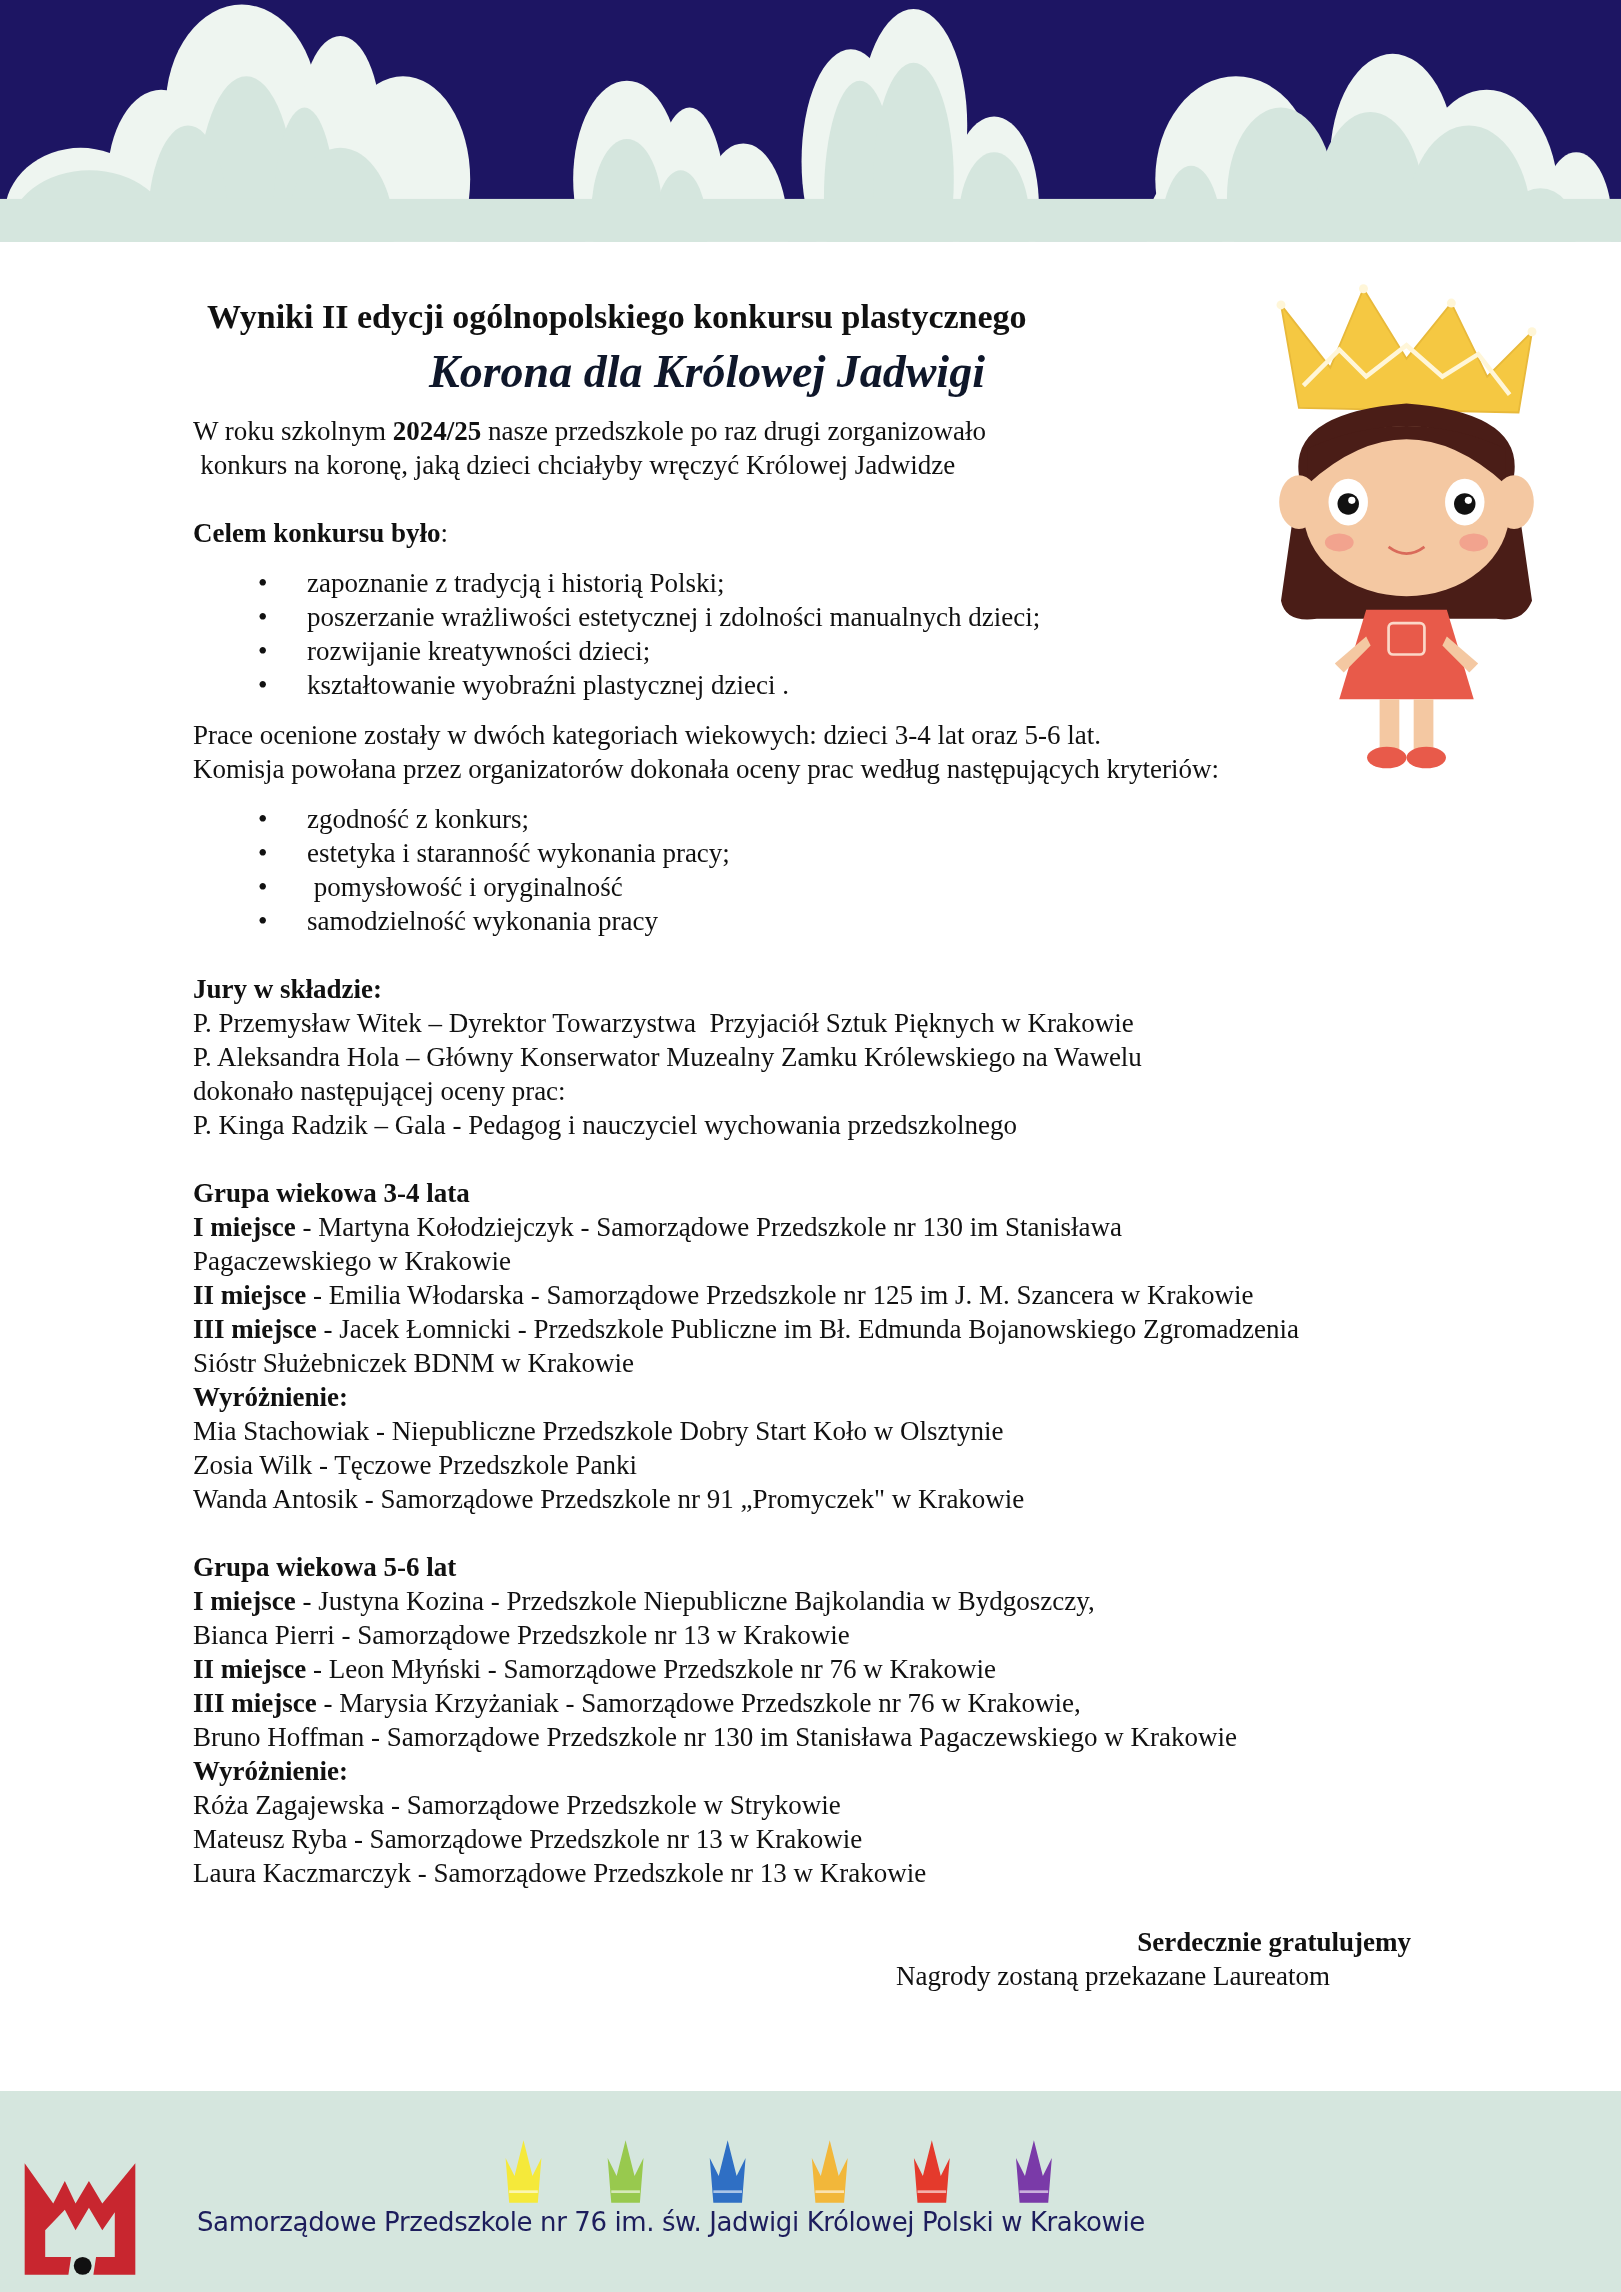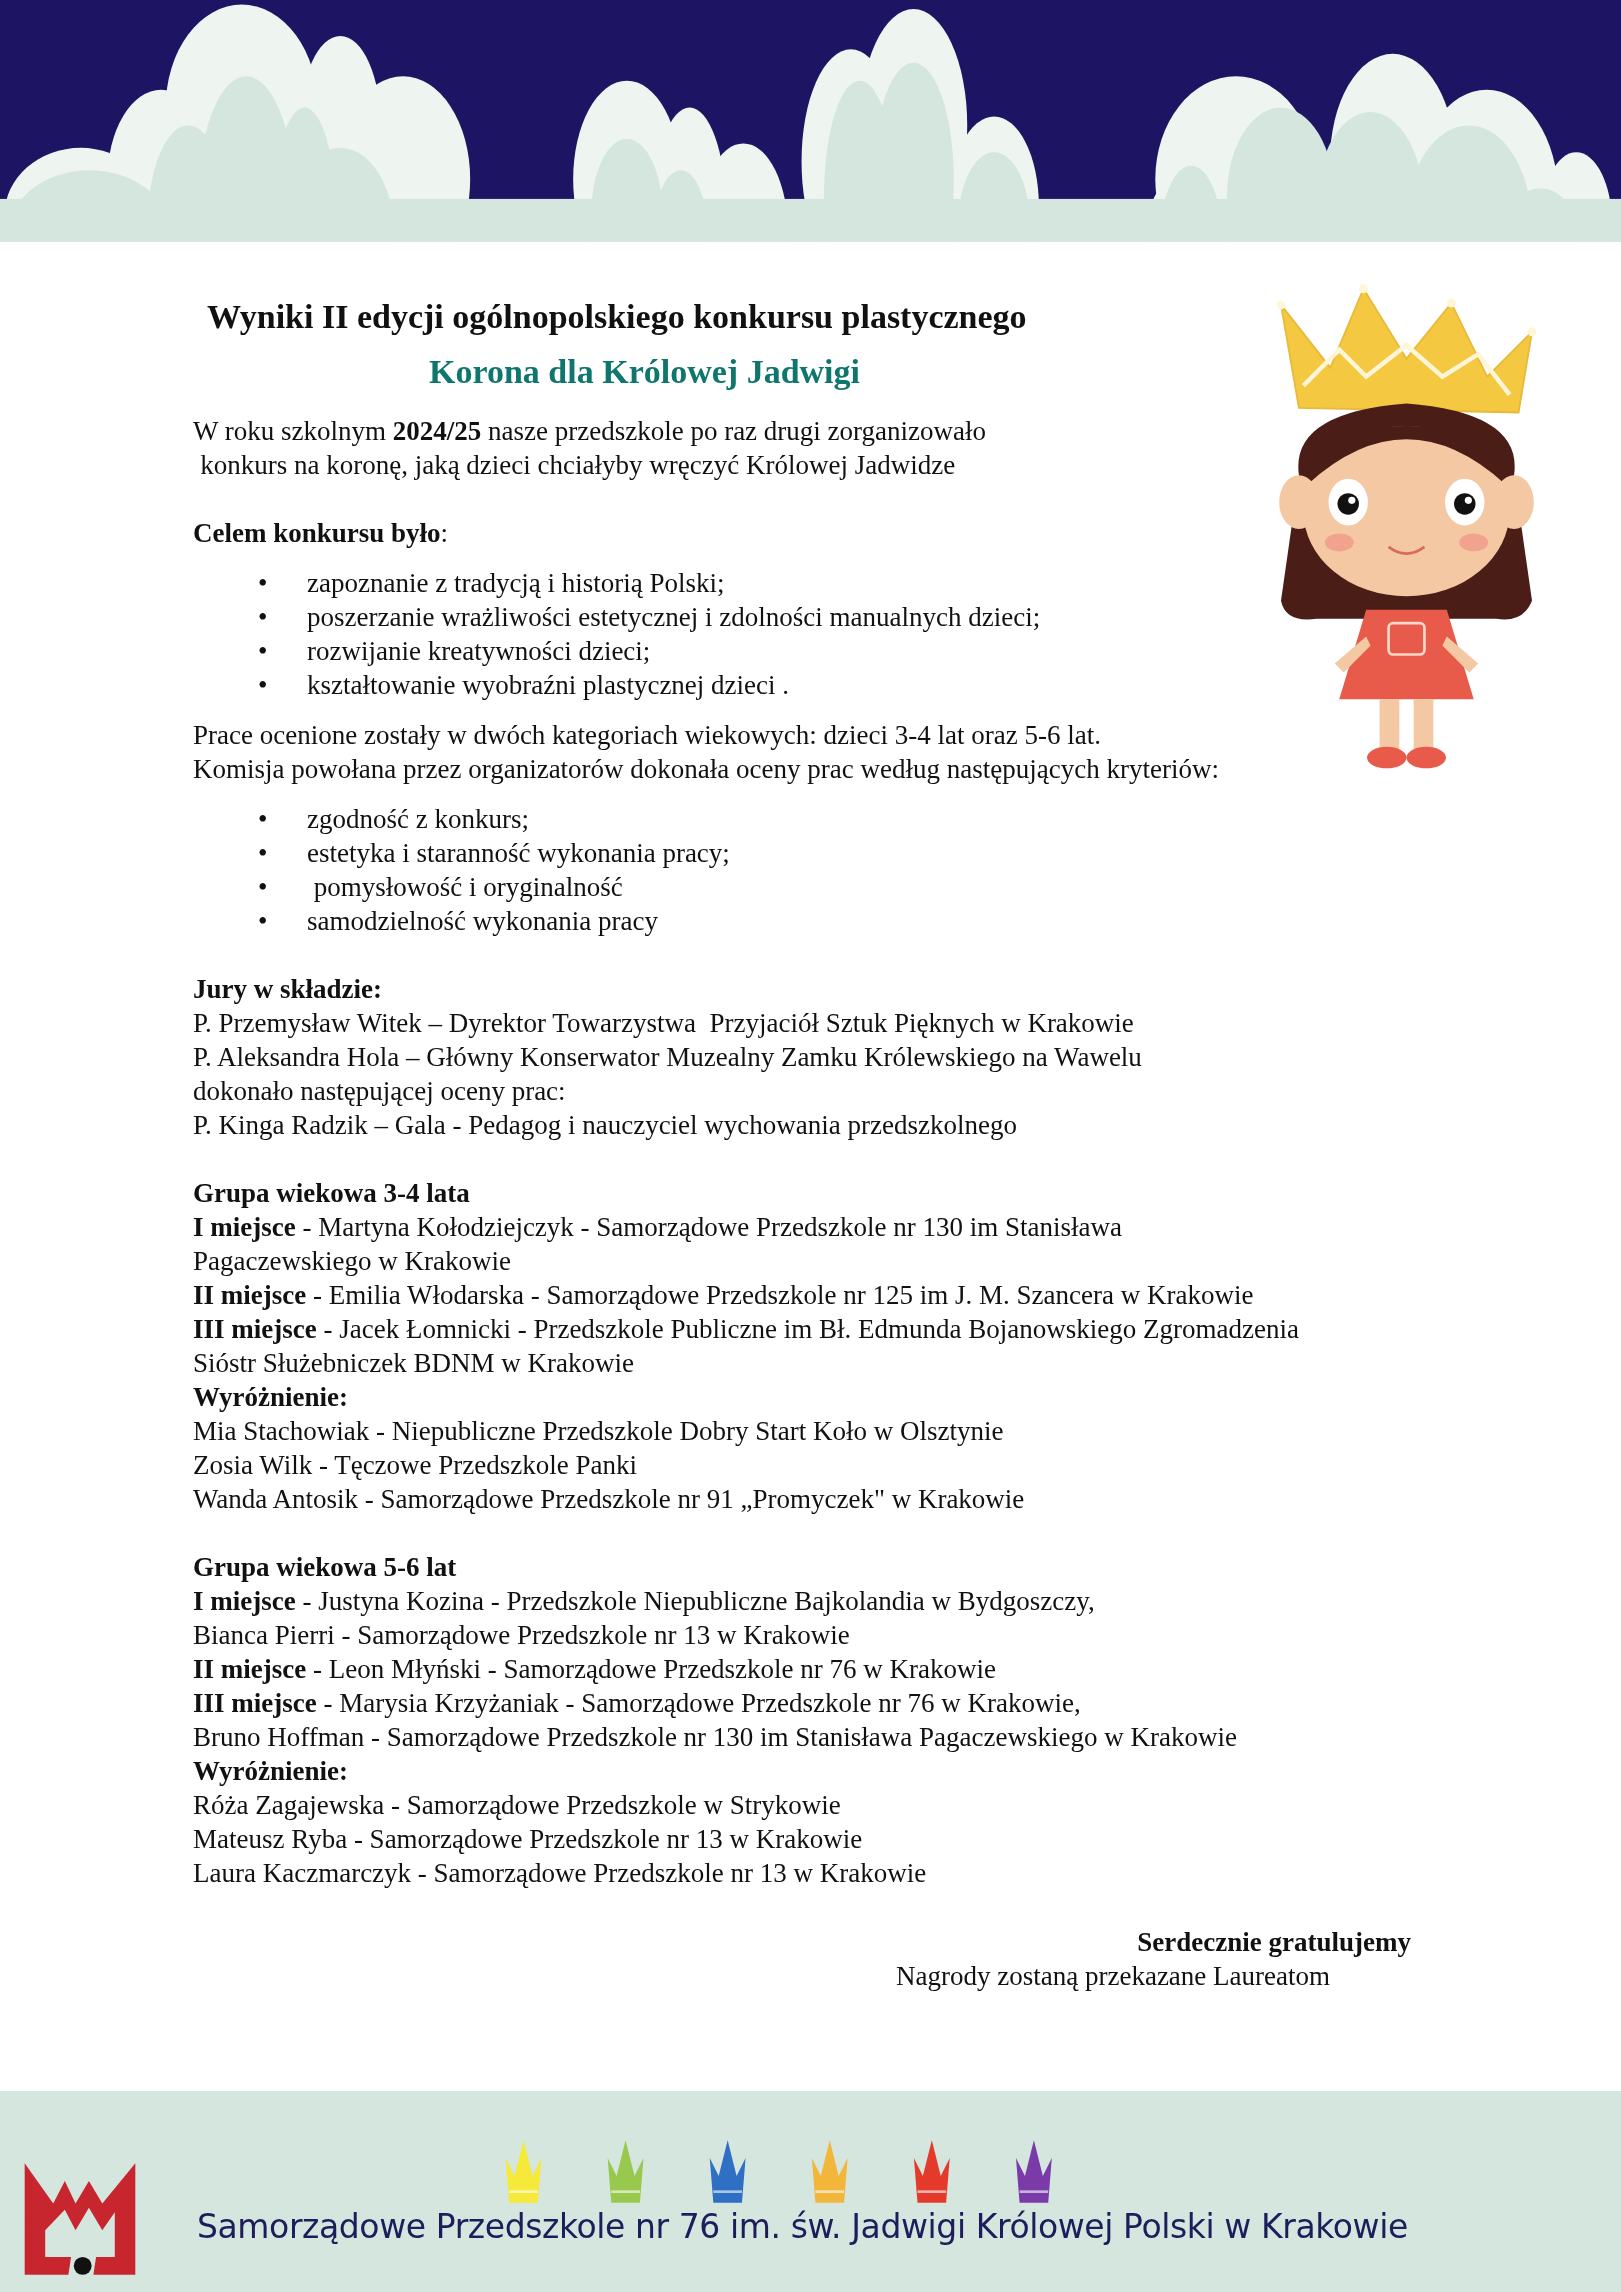--- a/index.html
+++ b/index.html
@@ -6,34 +6,34 @@
   body {
     width: 1621px; height: 2293px; position: relative; overflow: hidden;
     background: #ffffff;
     font-family: "Liberation Serif", "DejaVu Serif", serif;
     color: #111;
   }
   .header { position: absolute; left: 0; top: 0; width: 1621px; height: 242px; background: #1d1563; }
   .header svg { position: absolute; left: 0; top: 0; }
   .content { position: absolute; left: 193px; top: 282px; width: 1254px; font-size: 27px; line-height: 34px; }
   .title { font-weight: bold; font-size: 34px; line-height: 41px; margin: 14px; }
-  .subtitle { font-weight: bold; font-size: 34px; line-height: 41px; color: #0f766e; margin: 0 0 0 236px; }
+  .subtitle { font-weight: bold; font-style: italic; font-size: 46px; line-height: 41px; color: #0f172a; margin: 0 0 0 236px; }
   .intro { margin-top: 21.5px; }
   .intro .l2 { padding-left: 7.2px; }
   .block { margin-top: 34px; }
   .b { font-weight: bold; }
   ul.bul { list-style: none; margin: 16px; padding: 0; }
   ul.bul li { position: relative; padding-left: 98px; }
   ul.bul li::before { content: "\2022"; position: absolute; left: 49px; top: 0; font-size: 27px; }
   .signoff { position: absolute; left: 896px; top: 1919px; width: 533px; font-size: 27px; line-height: 34px; margin-top: 6px; }
   .signoff .s1 { text-align: right; padding-right: 18px; font-weight: bold; }
   .signoff .s2 { }
   .girl { position: absolute; left: 1263px; top: 278px; width: 287px; height: 502px; }
   .footer { position: absolute; left: 0; top: 2091px; width: 1621px; height: 202px; background: #d5e6de; }
-  .footer-text { position: absolute; left: 197px; top: 116px; font-family: "DejaVu Sans", sans-serif; font-size: 33px; color: #1d1d5c; letter-spacing: -0.4px; white-space: nowrap; }
+  .footer-text { position: absolute; left: 197px; top: 116px; font-family: "DejaVu Sans", sans-serif; font-size: 26px; color: #1d1d5c; letter-spacing: -0.4px; white-space: nowrap; }
   .crowns { position: absolute; left: 502px; top: 49px; }
   .logo { position: absolute; left: 21.5px; top: 72px; }
 </style>
 </head>
 <body>
 
 <div class="header">
   <svg width="1621" height="242" viewBox="0 0 1810 270">
     <g fill="#eef5f0">
       <ellipse cx="270" cy="120" rx="85" ry="115"></ellipse>

